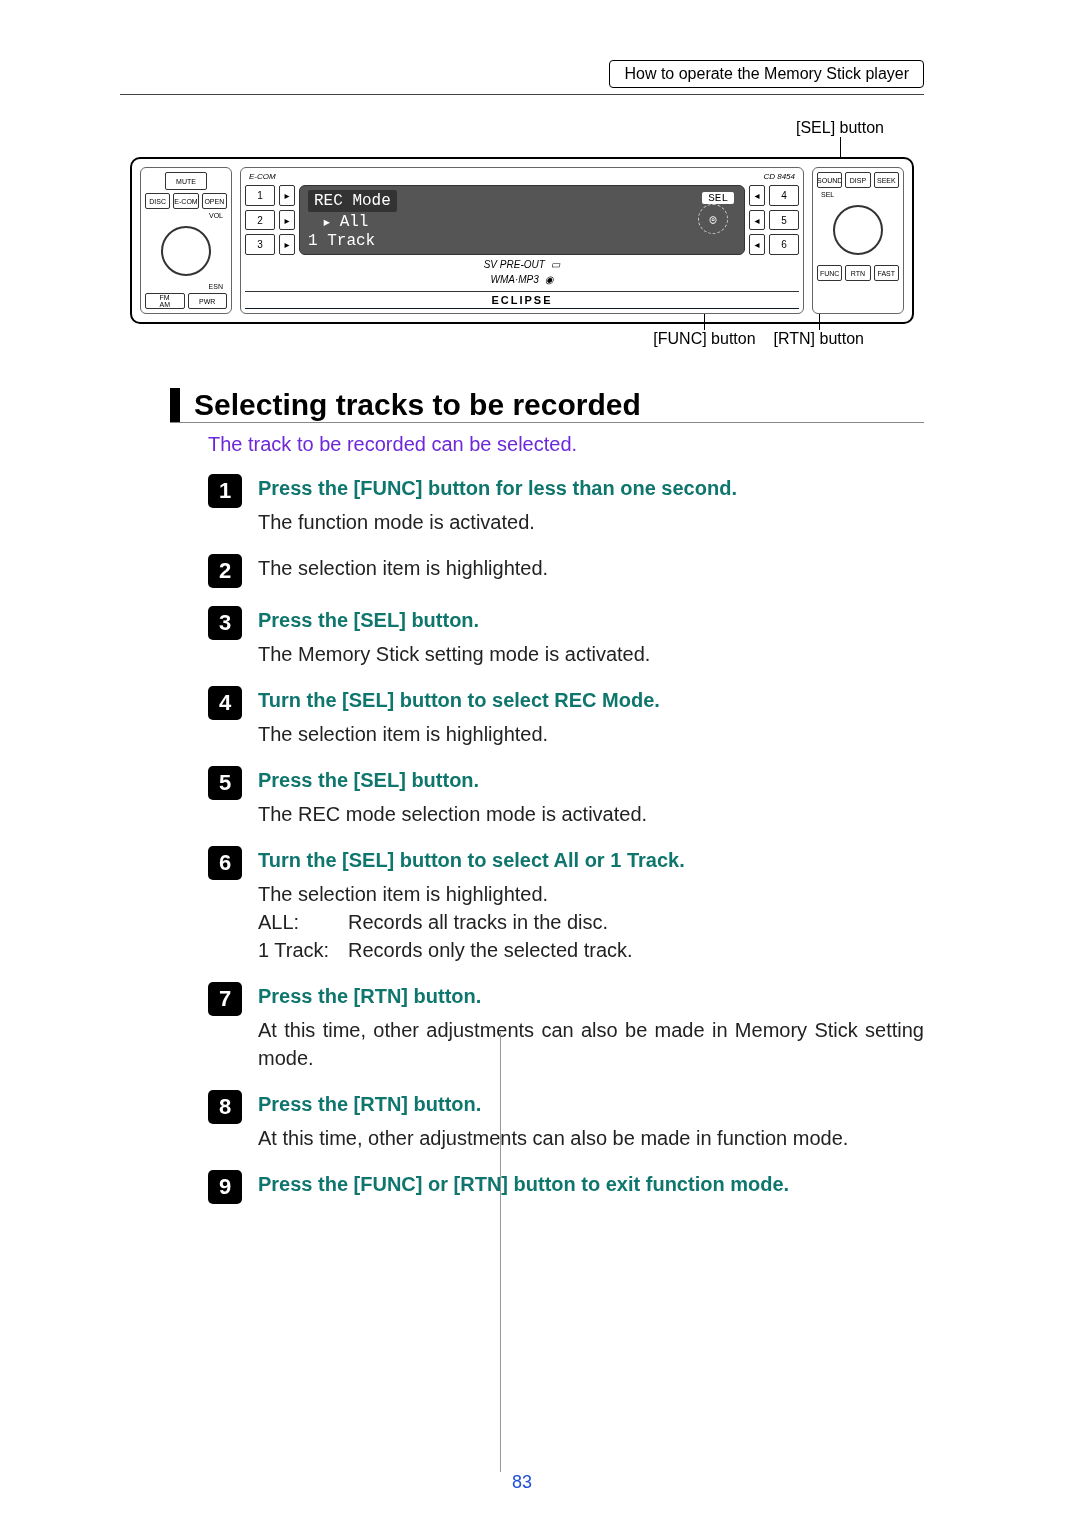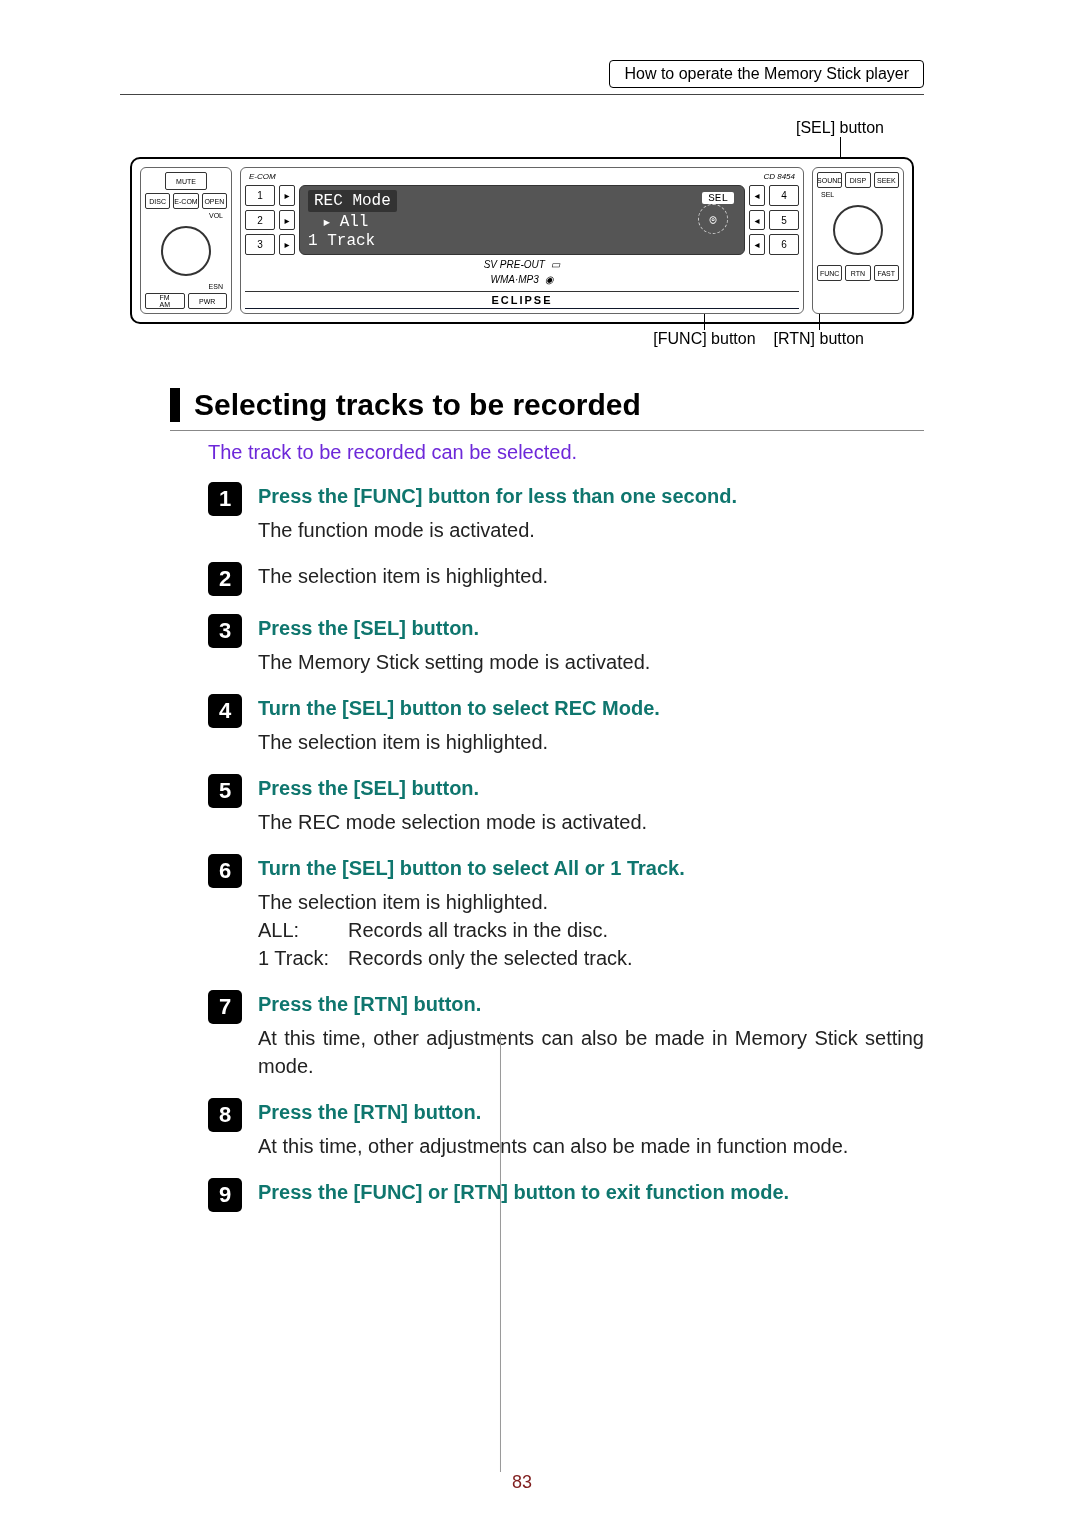--- a/index.html
+++ b/index.html
@@ -231,21 +231,21 @@
     height: 16px;
     background: #000;
   }
   .section {
     margin: 40px 0 0 50px;
   }
   .section-title {
     display: flex;
     align-items: center;
     border-bottom: 1px solid #888;
-    padding-bottom: 8px;
+    padding-bottom: 0;
     margin-bottom: 10px;
     gap: 14px;
   }
   .title-bar {
     width: 10px;
     height: 34px;
     background: #000;
   }
   .section-title h1 {
     margin: 0;
@@ -298,21 +298,21 @@
   }
   .justify {
     text-align: justify;
   }
   .page-num {
     position: absolute;
     bottom: 40px;
     left: 50%;
     transform: translateX(-50%);
     font-size: 18px;
-    color: #7f1d1d;
+    color: #1d4ed8;
   }
   .page-num::before {
     content: "";
     position: absolute;
     left: -12px;
     top: -440px;
     width: 1px;
     height: 440px;
     background: #999;
   }

